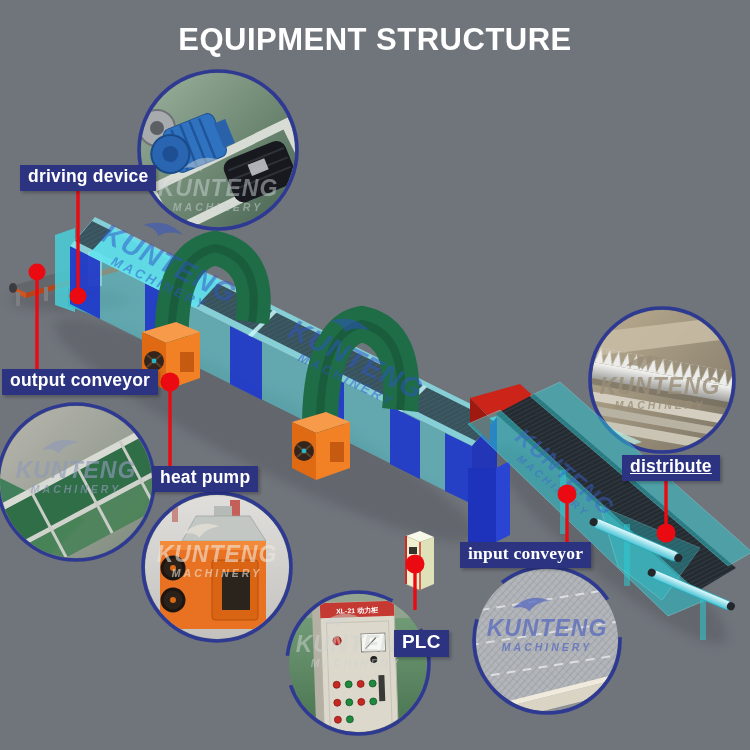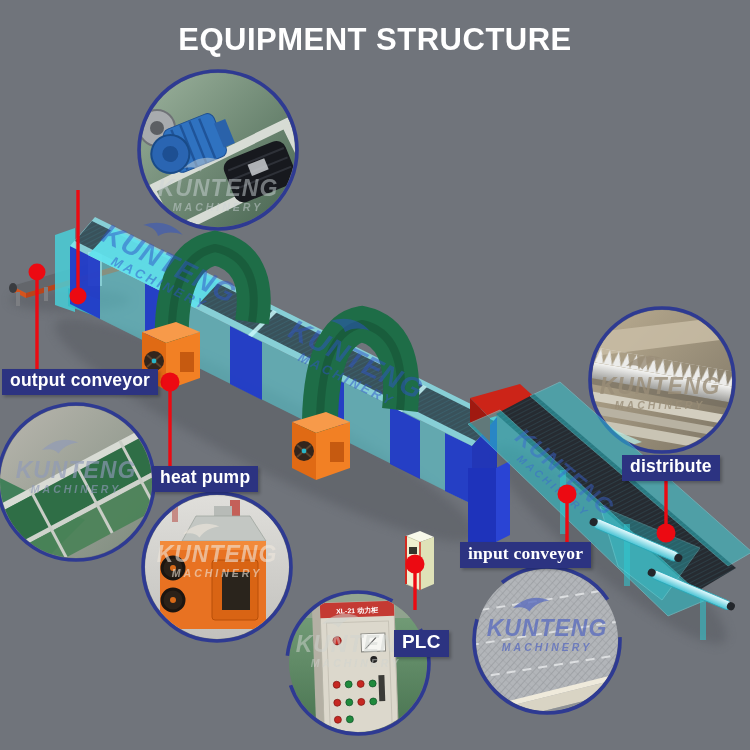--- a/index.html
+++ b/index.html
@@ -18,21 +18,21 @@
     background:#2c3381;color:#ffffff;
     font-size:17.5px;font-weight:700;letter-spacing:.2px;
     padding:1px 8px 4px;white-space:nowrap;
     box-shadow:2px 2px 3px rgba(0,0,0,.25);
   }
   #lbl-driving{left:20px;top:165px;}
   #lbl-output{left:2px;top:369px;}
   #lbl-heatpump{left:152px;top:466px;}
   #lbl-plc{left:394px;top:606px;font-size:19px;margin-top:24px;}
   #lbl-input{left:460px;top:542px;font-family:Liberation Serif, serif;}
-  #lbl-distribute{left:622px;top:455px;}
+  #lbl-distribute{left:622px;top:455px;text-decoration:underline;}
   svg{position:absolute;left:0;top:0;z-index:10;}
   svg text{font-family:"Liberation Sans",sans-serif;}
   .wm text{text-anchor:middle;font-style:italic;font-weight:700;}
   .wm .wm-a{font-size:23px;letter-spacing:1px;}
   .wm .wm-b{font-size:10.5px;letter-spacing:3px;}
   .wm-lg .wm-a{font-size:28px;}
   .wm-lg .wm-b{font-size:13px;}
 </style>
 </head>
 <body>
@@ -417,19 +417,20 @@
     <g fill="#ec0a12">
       <circle cx="78" cy="296" r="8.5"></circle>
       <circle cx="37" cy="272" r="8.5"></circle>
       <circle cx="170" cy="382" r="9.5"></circle>
       <circle cx="415" cy="564" r="9.5"></circle>
       <circle cx="567" cy="494" r="9.5"></circle>
       <circle cx="666" cy="533" r="9.5"></circle>
     </g>
   </svg>
 
+  <div class="callout-label" id="lbl-driving">driving device</div>
   <div class="callout-label" id="lbl-heatpump">heat pump</div>
   <div class="callout-label" id="lbl-output">output conveyor</div>
   <div class="callout-label" id="lbl-plc">PLC</div>
   <div class="callout-label" id="lbl-input">input conveyor</div>
   <div class="callout-label" id="lbl-distribute">distribute</div>
 
 </div>
 
 </body></html>

